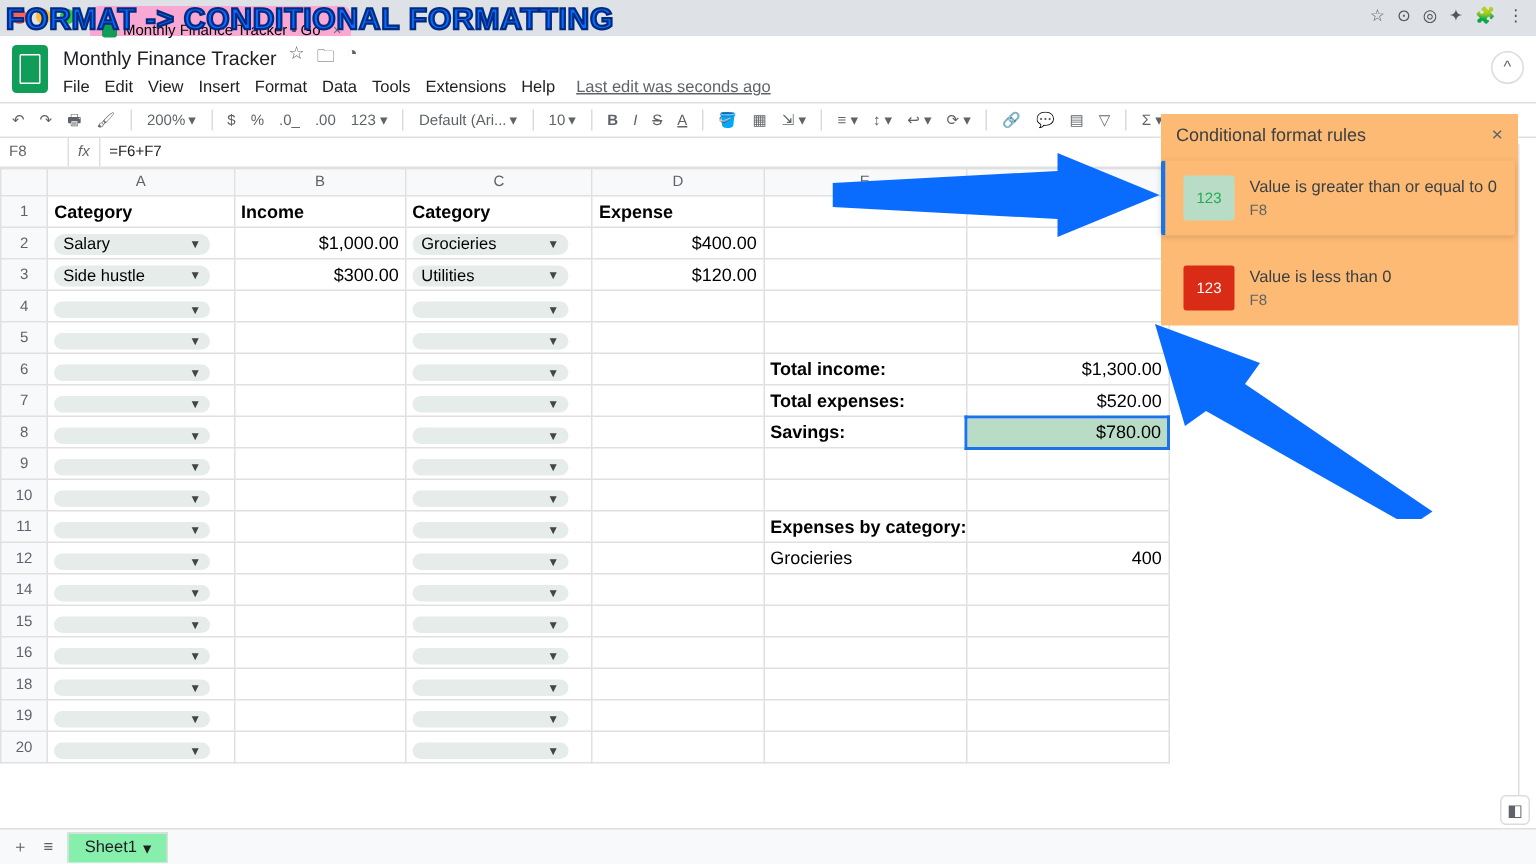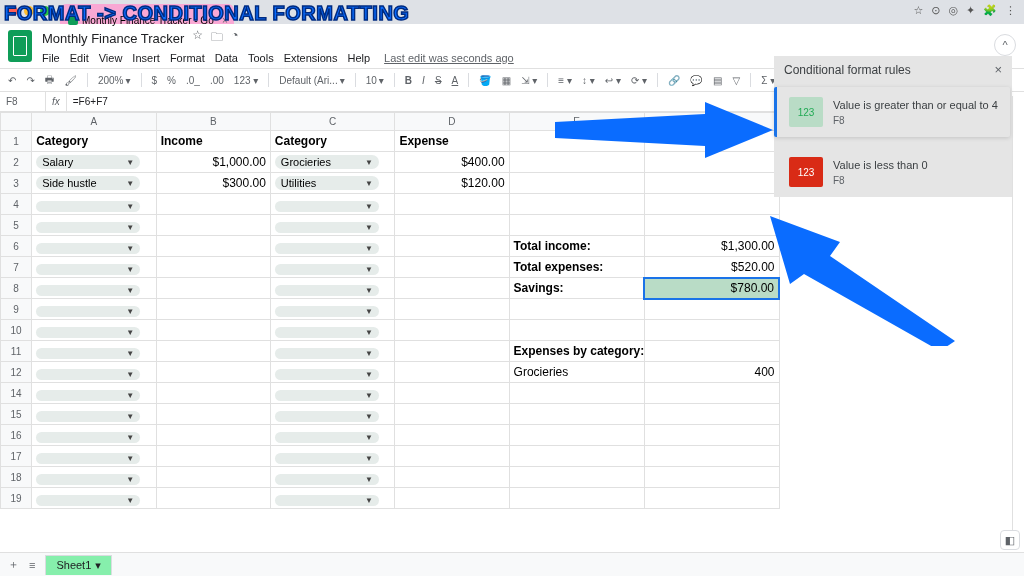--- a/index.html
+++ b/index.html
@@ -44,21 +44,21 @@
   .grid .corner { width: 30px; background: #f8f9fa; }
   .grid th.rowhdr { width: 30px; background: #f8f9fa; color: #5f6368; font-weight: 400; text-align: center; font-size: 10px; }
   .grid td { text-align: left; }
   .grid td.num { text-align: right; }
   .bold { font-weight: 700; }
   .pill { background: #e6ecea; border-radius: 10px; padding: 1px 6px; display: inline-flex; align-items: center; justify-content: space-between; width: 90%; font-size: 11px; gap: 10px; }
   .pill .dd { font-size: 8px; color: #444; }
   td.savings-cell { background: #b9dcc6; border: 2px solid #1a73e8 !important; }
   .colA{width:120px}.colB{width:110px}.colC{width:120px}.colD{width:110px}.colE{width:130px}.colF{width:130px}
   
-  .side-panel { position: absolute; right: 12px; top: 56px; width: 238px; background: #e5e5e5; z-index: 50; }
+  .side-panel { position: absolute; right: 12px; top: 76px; width: 238px; background: #fdba74; z-index: 50; }
   .sp-head { display:flex; justify-content: space-between; align-items:center; padding: 6px 10px 10px 10px; font-size: 12px; color: #3c4043; }
   .sp-close { font-size: 13px; color: #5f6368; cursor:pointer; }
   .rule-card { display:flex; gap: 10px; padding: 10px 12px; align-items: center; border-left: 3px solid transparent; }
   .rule-card.active { box-shadow: 0 1px 4px rgba(0,0,0,0.15); border-radius: 2px; border-left: 3px solid #1a73e8; margin: 0 2px 10px 0; }
   .swatch { width: 34px; height: 30px; display:flex;align-items:center;justify-content:center; font-size: 10px; border-radius: 2px; }
   .sw-green { background: #b9dcc6; color: #2a5; }
   .sw-red { background: #d92b16; color: #fff; }
   .rule-text .t1 { font-size: 11px; color: #3c4043; }
   .rule-text .t2 { font-size: 10px; color: #5f6368; margin-top: 4px; }
   
@@ -416,51 +416,51 @@
           <td class="num"></td>
           <td class=""><span class="pill">
               <span></span>
               <span class="dd">▼</span>
             </span></td>
           <td class="num"></td>
           <td class=""></td>
           <td class="num"></td>
         </tr>
         <tr>
-          <th class="rowhdr">17</th>
-          <td class=""><span class="pill">
-              <span></span>
-              <span class="dd">▼</span>
-            </span></td>
-          <td class="num"></td>
-          <td class=""><span class="pill">
-              <span></span>
-              <span class="dd">▼</span>
-            </span></td>
-          <td class="num"></td>
-          <td class=""></td>
-          <td class="num"></td>
-        </tr>
-        <tr>
           <th class="rowhdr">18</th>
           <td class=""><span class="pill">
               <span></span>
               <span class="dd">▼</span>
             </span></td>
           <td class="num"></td>
           <td class=""><span class="pill">
               <span></span>
               <span class="dd">▼</span>
             </span></td>
           <td class="num"></td>
           <td class=""></td>
           <td class="num"></td>
         </tr>
         <tr>
           <th class="rowhdr">19</th>
+          <td class=""><span class="pill">
+              <span></span>
+              <span class="dd">▼</span>
+            </span></td>
+          <td class="num"></td>
+          <td class=""><span class="pill">
+              <span></span>
+              <span class="dd">▼</span>
+            </span></td>
+          <td class="num"></td>
+          <td class=""></td>
+          <td class="num"></td>
+        </tr>
+        <tr>
+          <th class="rowhdr">20</th>
           <td class=""><span class="pill">
               <span></span>
               <span class="dd">▼</span>
             </span></td>
           <td class="num"></td>
           <td class=""><span class="pill">
               <span></span>
               <span class="dd">▼</span>
             </span></td>
           <td class="num"></td>
@@ -472,21 +472,21 @@
 </div>
 
 <div class="side-panel">
   <div class="sp-head">
     <span>Conditional format rules</span>
     <span class="sp-close">×</span>
   </div>
   <div class="rule-card active">
     <div class="swatch sw-green">123</div>
     <div class="rule-text">
-      <div class="t1">Value is greater than or equal to 4</div>
+      <div class="t1">Value is greater than or equal to 0</div>
       <div class="t2">F8</div>
     </div>
   </div>
   <div class="rule-card">
     <div class="swatch sw-red">123</div>
     <div class="rule-text">
       <div class="t1">Value is less than 0</div>
       <div class="t2">F8</div>
     </div>
   </div>

